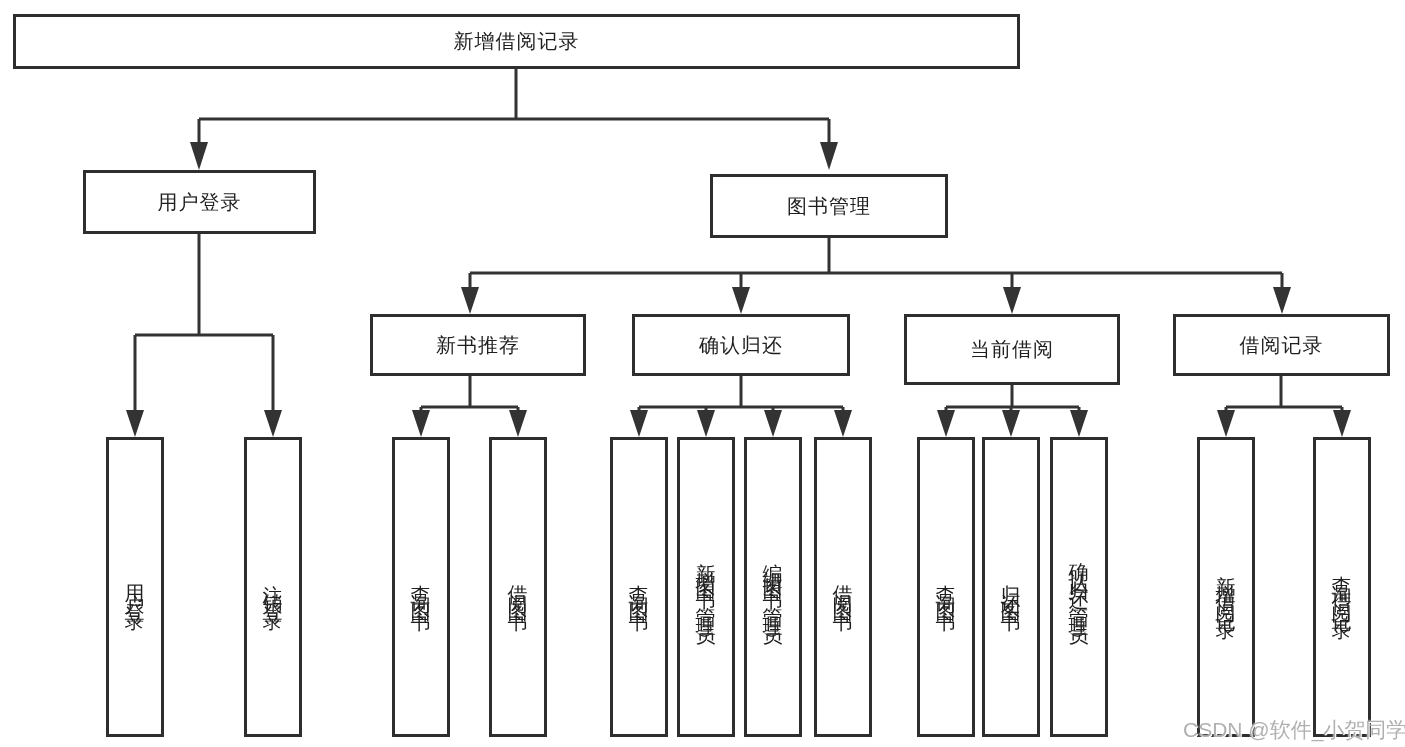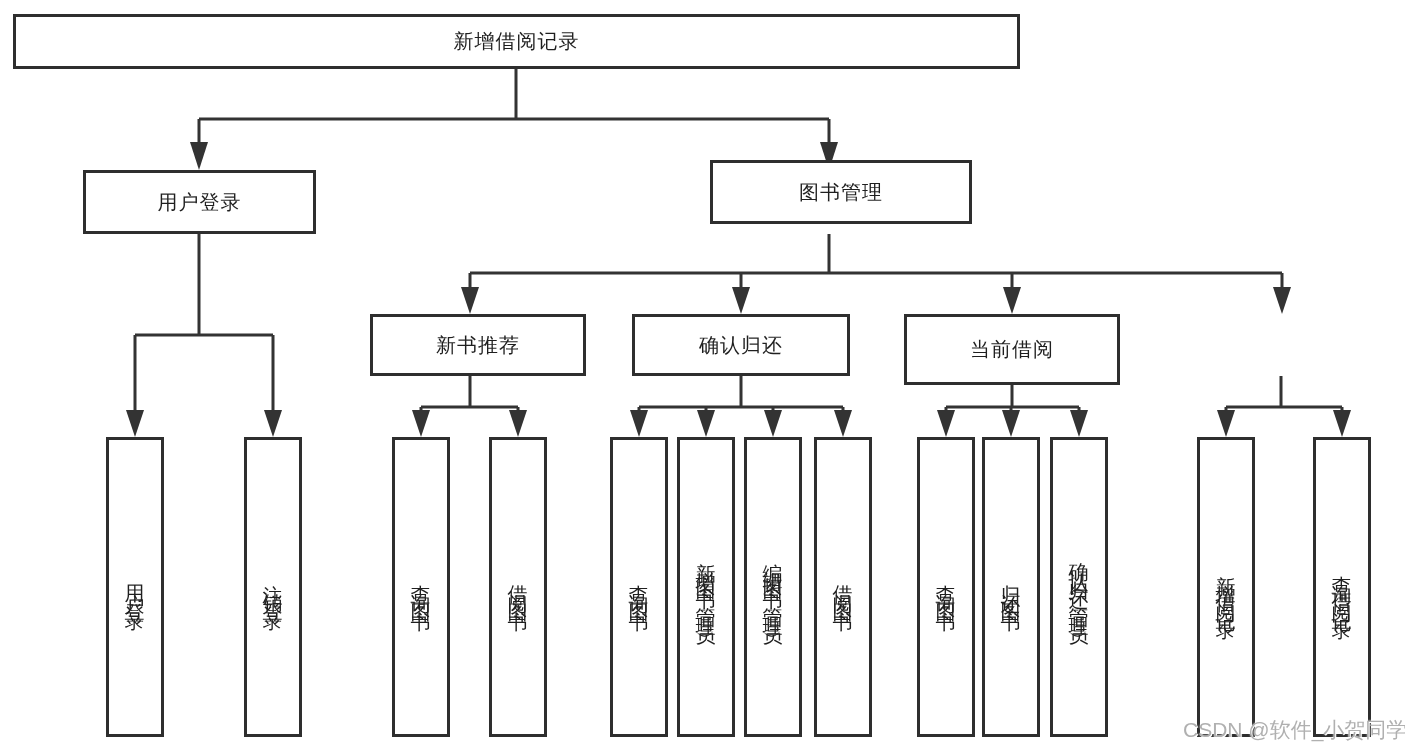--- a/index.html
+++ b/index.html
@@ -87,32 +87,35 @@
     </g>
   </svg>
 
   <div class="node h" style="left:13px;top:14px;width:1007px;height:55px">
     <span>新增借阅记录</span>
   </div>
 
   <div class="node h" style="left:83px;top:170px;width:233px;height:64px">
     <span>用户登录</span>
   </div>
-  <div class="node h" style="left:710px;top:160px;width:262px;height:64px">
+  <div class="node h" style="left:710px;top:174px;width:238px;height:64px">
     <span>图书管理</span>
   </div>
 
   <div class="node h" style="left:370px;top:314px;width:216px;height:62px">
     <span>新书推荐</span>
   </div>
   <div class="node h" style="left:632px;top:314px;width:218px;height:62px">
     <span>确认归还</span>
   </div>
   <div class="node h" style="left:904px;top:314px;width:216px;height:71px">
     <span>当前借阅</span>
+  </div>
+  <div class="node h" style="left:1173px;top:314px;width:217px;height:62px">
+    <span>借阅记录</span>
   </div>
 
   <div class="node v" style="left:106px;top:437px;width:58px;height:300px">
     <span class="vtext">用户登录</span>
   </div>
   <div class="node v" style="left:244px;top:437px;width:58px;height:300px">
     <span class="vtext">注销登录</span>
   </div>
 
   <div class="node v" style="left:392px;top:437px;width:58px;height:300px">

